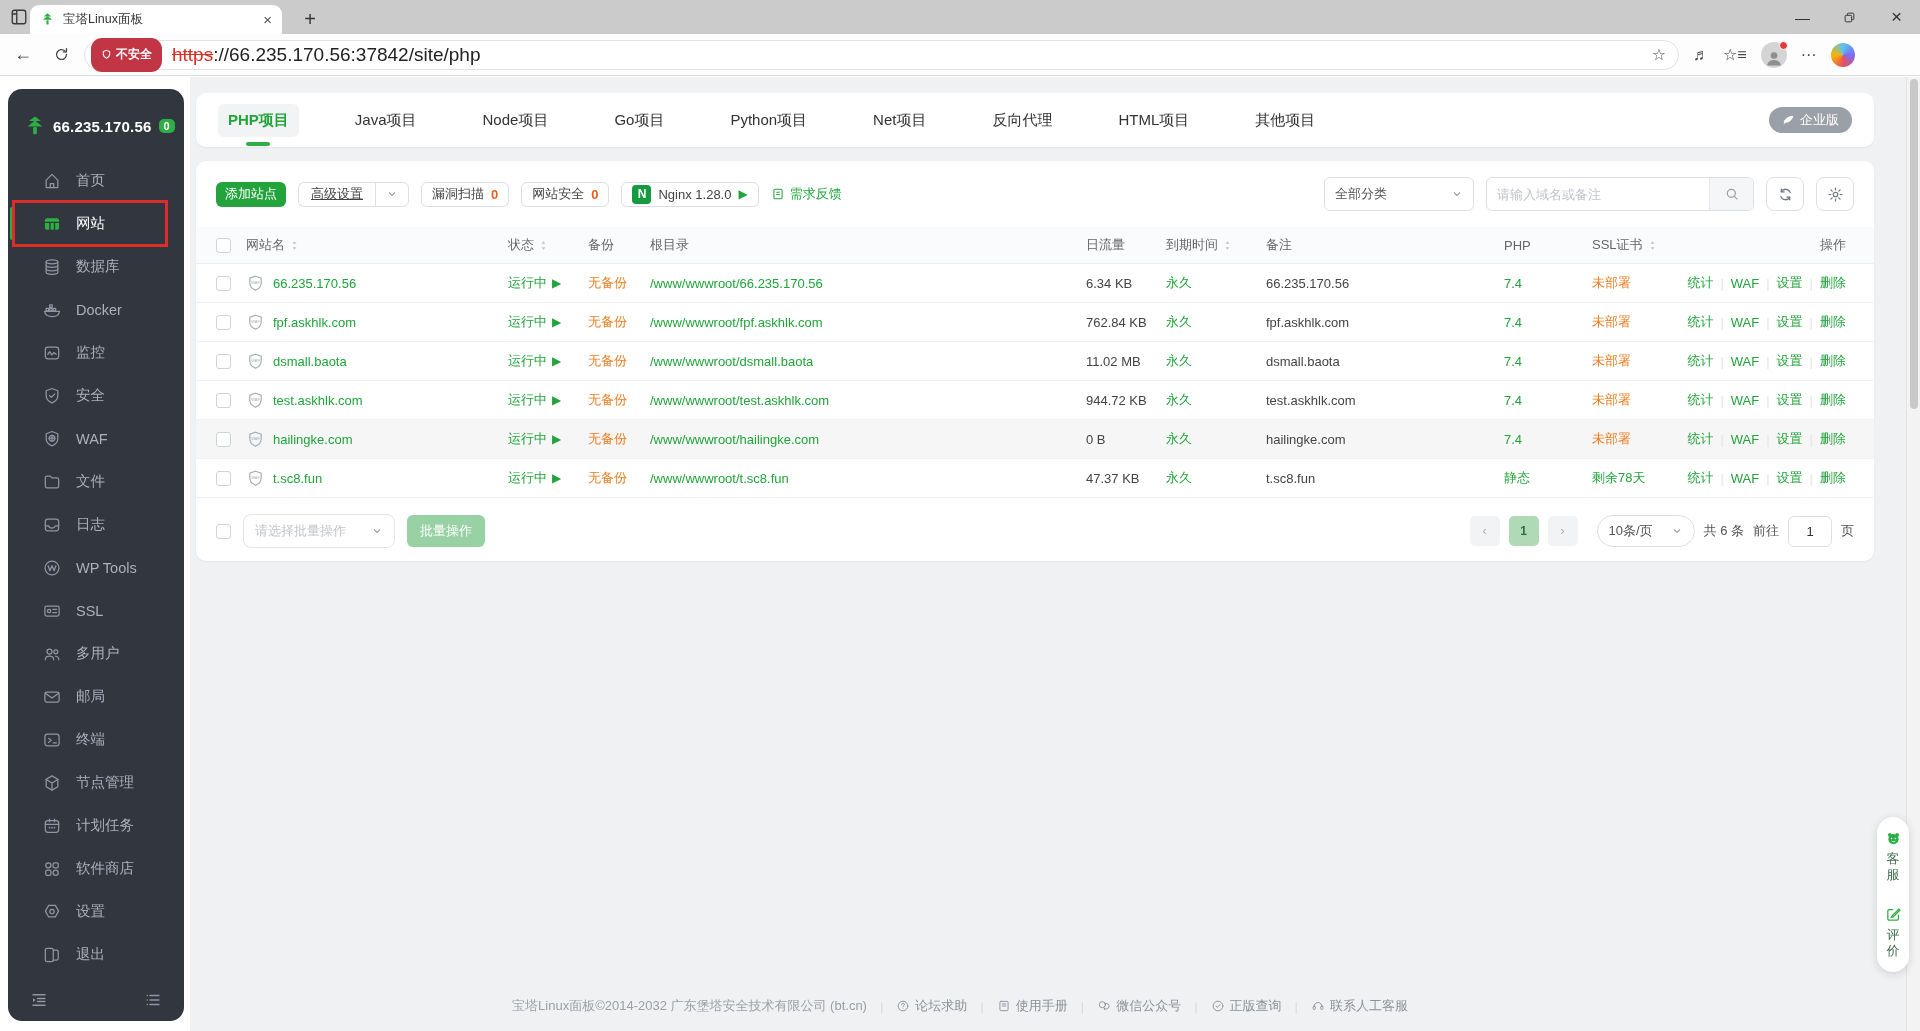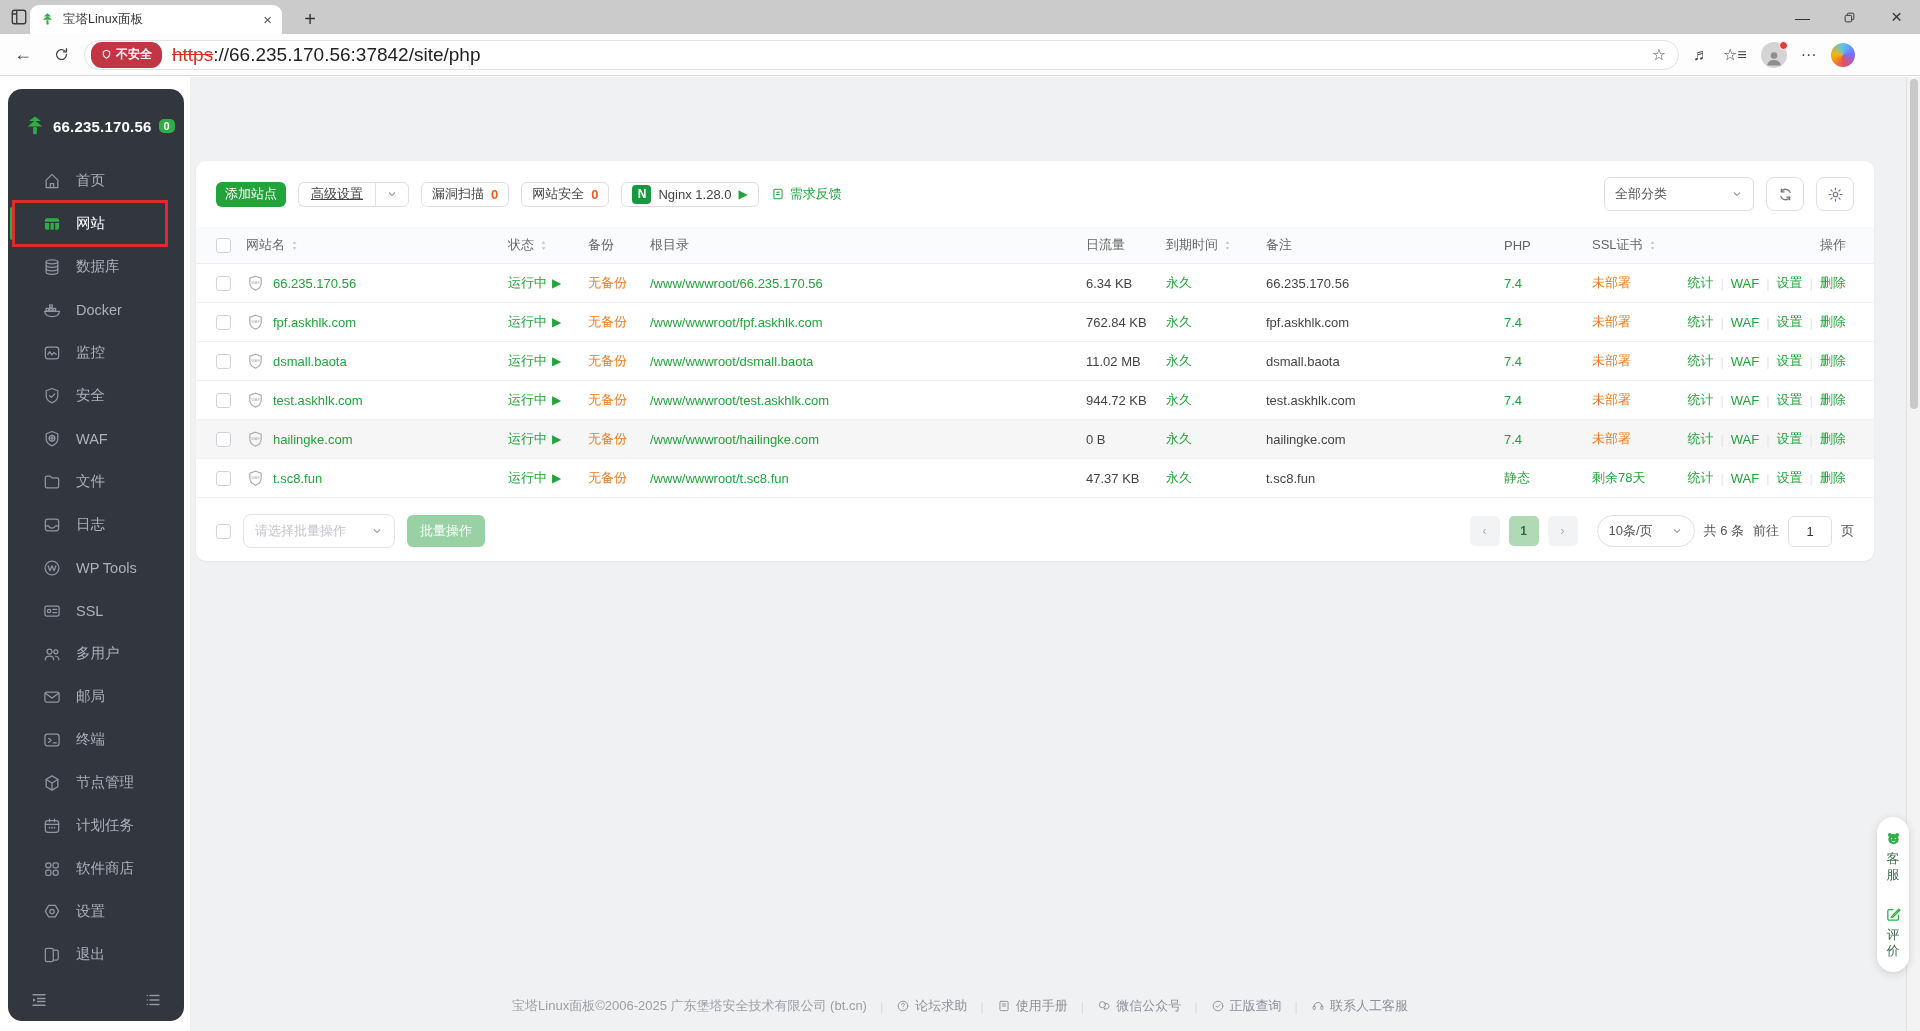--- a/index.html
+++ b/index.html
@@ -17,21 +17,21 @@
     display:flex; align-items:center; justify-content:center; }
   .wincontrols { position:absolute; right:0; top:0; height:34px; display:flex; }
   .winbtn { width:47px; height:34px; display:flex; align-items:center; justify-content:center; color:#333; font-size:15px; }
 
   .urlrow { position:relative; height:42px; background:#fdfdfd; border-bottom:1px solid #dcdcdc;
     display:flex; align-items:center; }
   .nav-ic { width:30px; height:30px; display:flex; align-items:center; justify-content:center;
     color:#444; font-size:18px; margin-left:8px; }
   .urlpill { margin-left:8px; height:30px; width:1595px; border:1px solid #e2e2e2; border-radius:15px;
     background:#fff; display:flex; align-items:center; padding:0 12px 0 6px; gap:10px; }
-  .secbadge { height:26px; background:#c13545; color:#fff; border-radius:11px; display:flex;
+  .secbadge { height:34px; background:#c13545; color:#fff; border-radius:11px; display:flex;
     align-items:center; gap:4px; padding:0 10px; font-size:12px; font-weight:bold; }
   .urltext { font-size:19px; color:#222; }
   .urltext .scheme { color:#d93025; text-decoration:line-through; }
   .pill-star { margin-left:auto; color:#555; font-size:16px; }
   .chromeicons { display:flex; align-items:center; gap:14px; margin-left:14px; }
   .ext-ic { font-size:16px; color:#444; }
   .avatar { position:relative; width:26px; height:26px; border-radius:50%; background:#d4d4d4;
     display:flex; align-items:flex-end; justify-content:center; overflow:visible; }
   .avatar svg { width:20px; height:20px; color:#8f8f8f; }
   .avatar .dot { position:absolute; right:-1px; top:-1px; width:9px; height:9px; border-radius:50%;
@@ -435,20 +435,39 @@
         <svg viewBox="0 0 24 24" fill="none" stroke="currentColor" stroke-width="1.8" stroke-linecap="round">
             <path d="M8 6h12M8 12h12M8 18h12"></path>
             <circle cx="4.3" cy="6" r="1" fill="currentColor" stroke="none"></circle>
             <circle cx="4.3" cy="12" r="1" fill="currentColor" stroke="none"></circle>
             <circle cx="4.3" cy="18" r="1" fill="currentColor" stroke="none"></circle>
           </svg>
       </span>
     </div>
   </div>
 
+  <div class="tabs-card">
+    <div id="proj-tabs" style="display:flex;align-items:center;">
+        <span class="tab-item active">PHP项目</span>
+        <span class="tab-item">Java项目</span>
+        <span class="tab-item">Node项目</span>
+        <span class="tab-item">Go项目</span>
+        <span class="tab-item">Python项目</span>
+        <span class="tab-item">Net项目</span>
+        <span class="tab-item">反向代理</span>
+        <span class="tab-item">HTML项目</span>
+        <span class="tab-item">其他项目</span>
+      </div>
+    <span class="edition">
+      <svg width="13" height="13" viewBox="0 0 24 24" fill="#fff">
+          <path d="M3 14c5-8 12-11 18-10-2 7-8 12-15 12l-3 4 1-5Z"></path>
+        </svg>
+      <span>企业版</span>
+    </span>
+  </div>
 
   <div class="main-card">
     <div class="toolbar">
       <div class="btn btn-green">添加站点</div>
       <div class="split">
         <div class="btn btn-outline seg-l">高级设置</div>
         <div class="btn btn-outline seg-r">
           <svg class="chev" viewBox="0 0 24 24" fill="none" stroke="currentColor" stroke-width="2.2">
               <path d="M6 9l6 6 6-6"></path>
             </svg>
@@ -473,20 +492,29 @@
             <path d="M9 9h6M9 13h6"></path>
           </svg>
         <span>需求反馈</span>
       </div>
       <div class="tb-right">
         <div class="select" style="width:150px;">
           <span>全部分类</span>
           <svg class="chev" viewBox="0 0 24 24" fill="none" stroke="currentColor" stroke-width="2.2">
               <path d="M6 9l6 6 6-6"></path>
             </svg>
+        </div>
+        <div class="searchbox">
+          <input placeholder="请输入域名或备注" style="">
+          <div class="search-seg">
+            <svg width="16" height="16" viewBox="0 0 24 24" fill="none" stroke="currentColor" stroke-width="1.8">
+                <circle cx="11" cy="11" r="6"></circle>
+                <path d="M15.6 15.6L20 20"></path>
+              </svg>
+          </div>
         </div>
         <div class="icbtn">
           <svg viewBox="0 0 24 24" fill="none" stroke="currentColor" stroke-width="1.8" stroke-linecap="round">
               <path d="M18.5 9A7 7 0 0 0 6 8"></path>
               <path d="M6.2 4.5v3.8H10"></path>
               <path d="M5.5 15a7 7 0 0 0 12.5 1"></path>
               <path d="M17.8 19.5v-3.8H14"></path>
             </svg>
         </div>
         <div class="icbtn">
@@ -751,21 +779,21 @@
         </div>
         <span>共 6 条</span>
         <span>前往</span>
         <input class="goto-input" value="1" style="">
         <span>页</span>
       </div>
     </div>
   </div>
 
   <div class="footer">
-    <span>宝塔Linux面板©2006-2025 广东堡塔安全技术有限公司 (bt.cn)</span>
+    <span>宝塔Linux面板©2014-2032 广东堡塔安全技术有限公司 (bt.cn)</span>
     <span class="fsep">|</span>
     <span id="footer-links" style="display:flex;align-items:center;gap:13px;">
         <span class="flink">
           <svg viewBox="0 0 24 24" fill="none" stroke="currentColor" stroke-width="1.6" stroke-linecap="round">
             <circle cx="12" cy="12" r="8.3"></circle>
             <path d="M9.6 9.6a2.4 2.4 0 1 1 3.5 2.1c-.8.4-1.1 1-1.1 1.8"></path>
             <circle cx="12" cy="16.6" r=".7" fill="currentColor" stroke="none"></circle>
           </svg>
           <span>论坛求助</span>
         </span>

